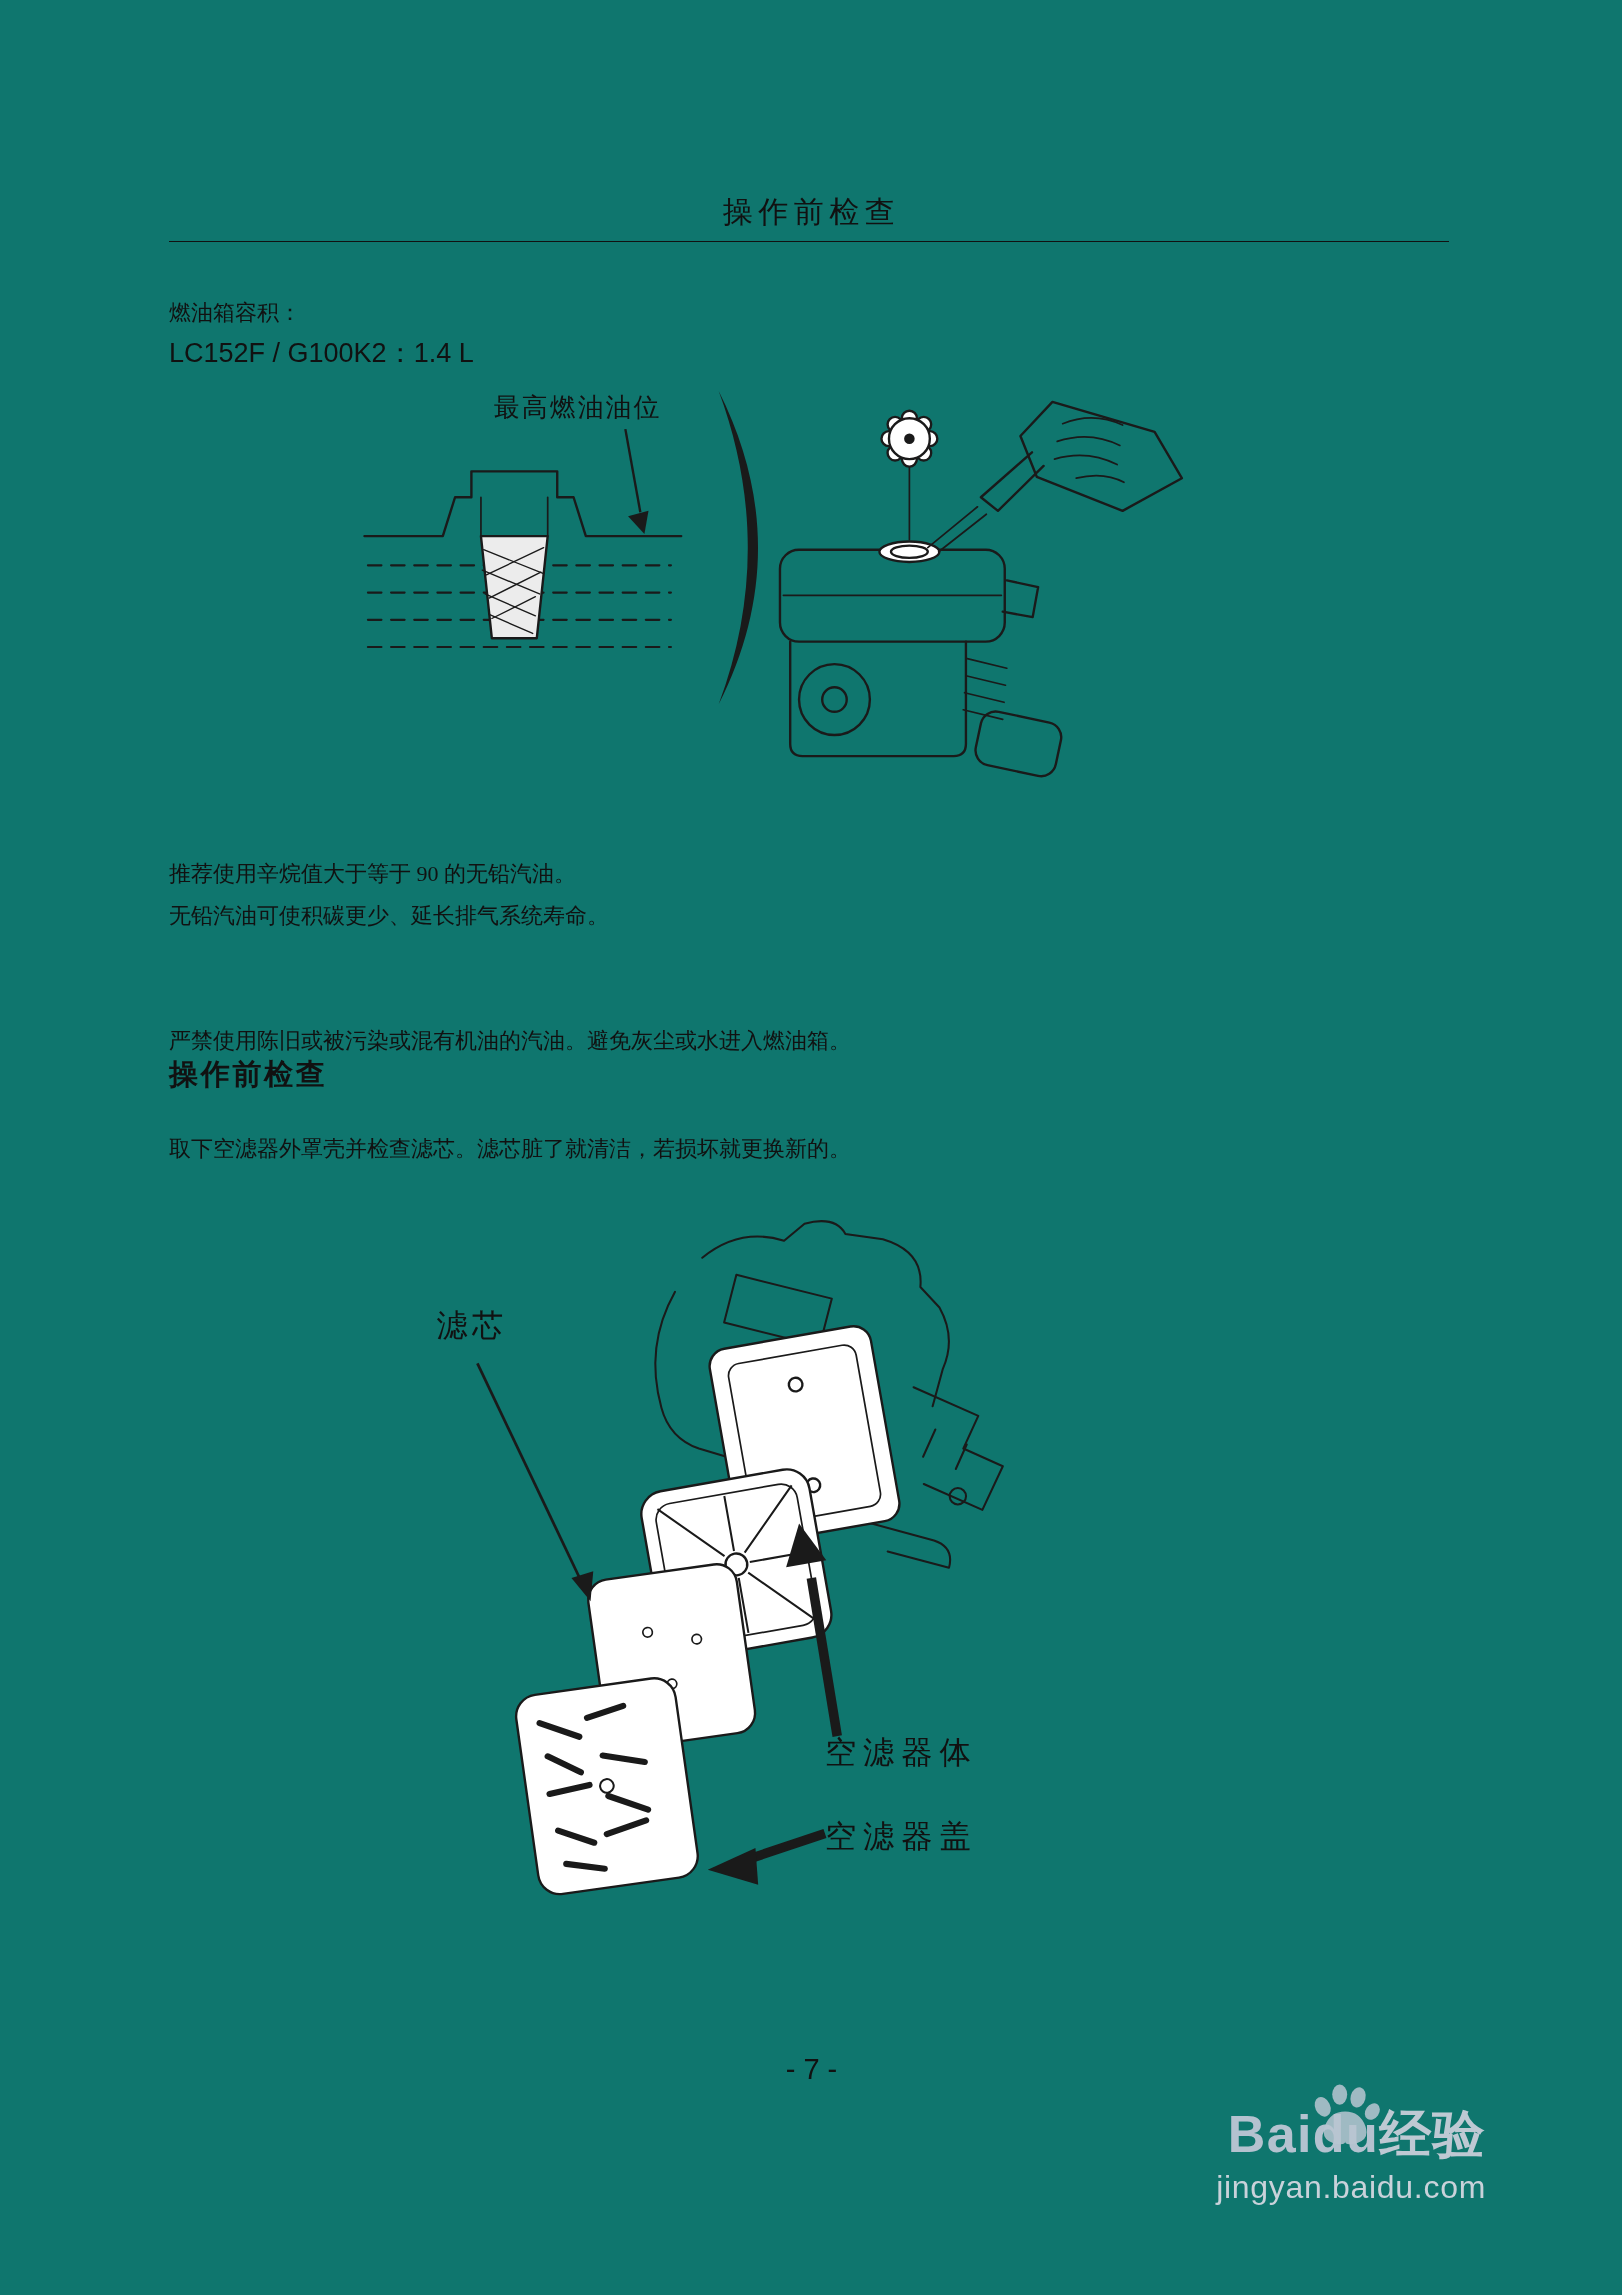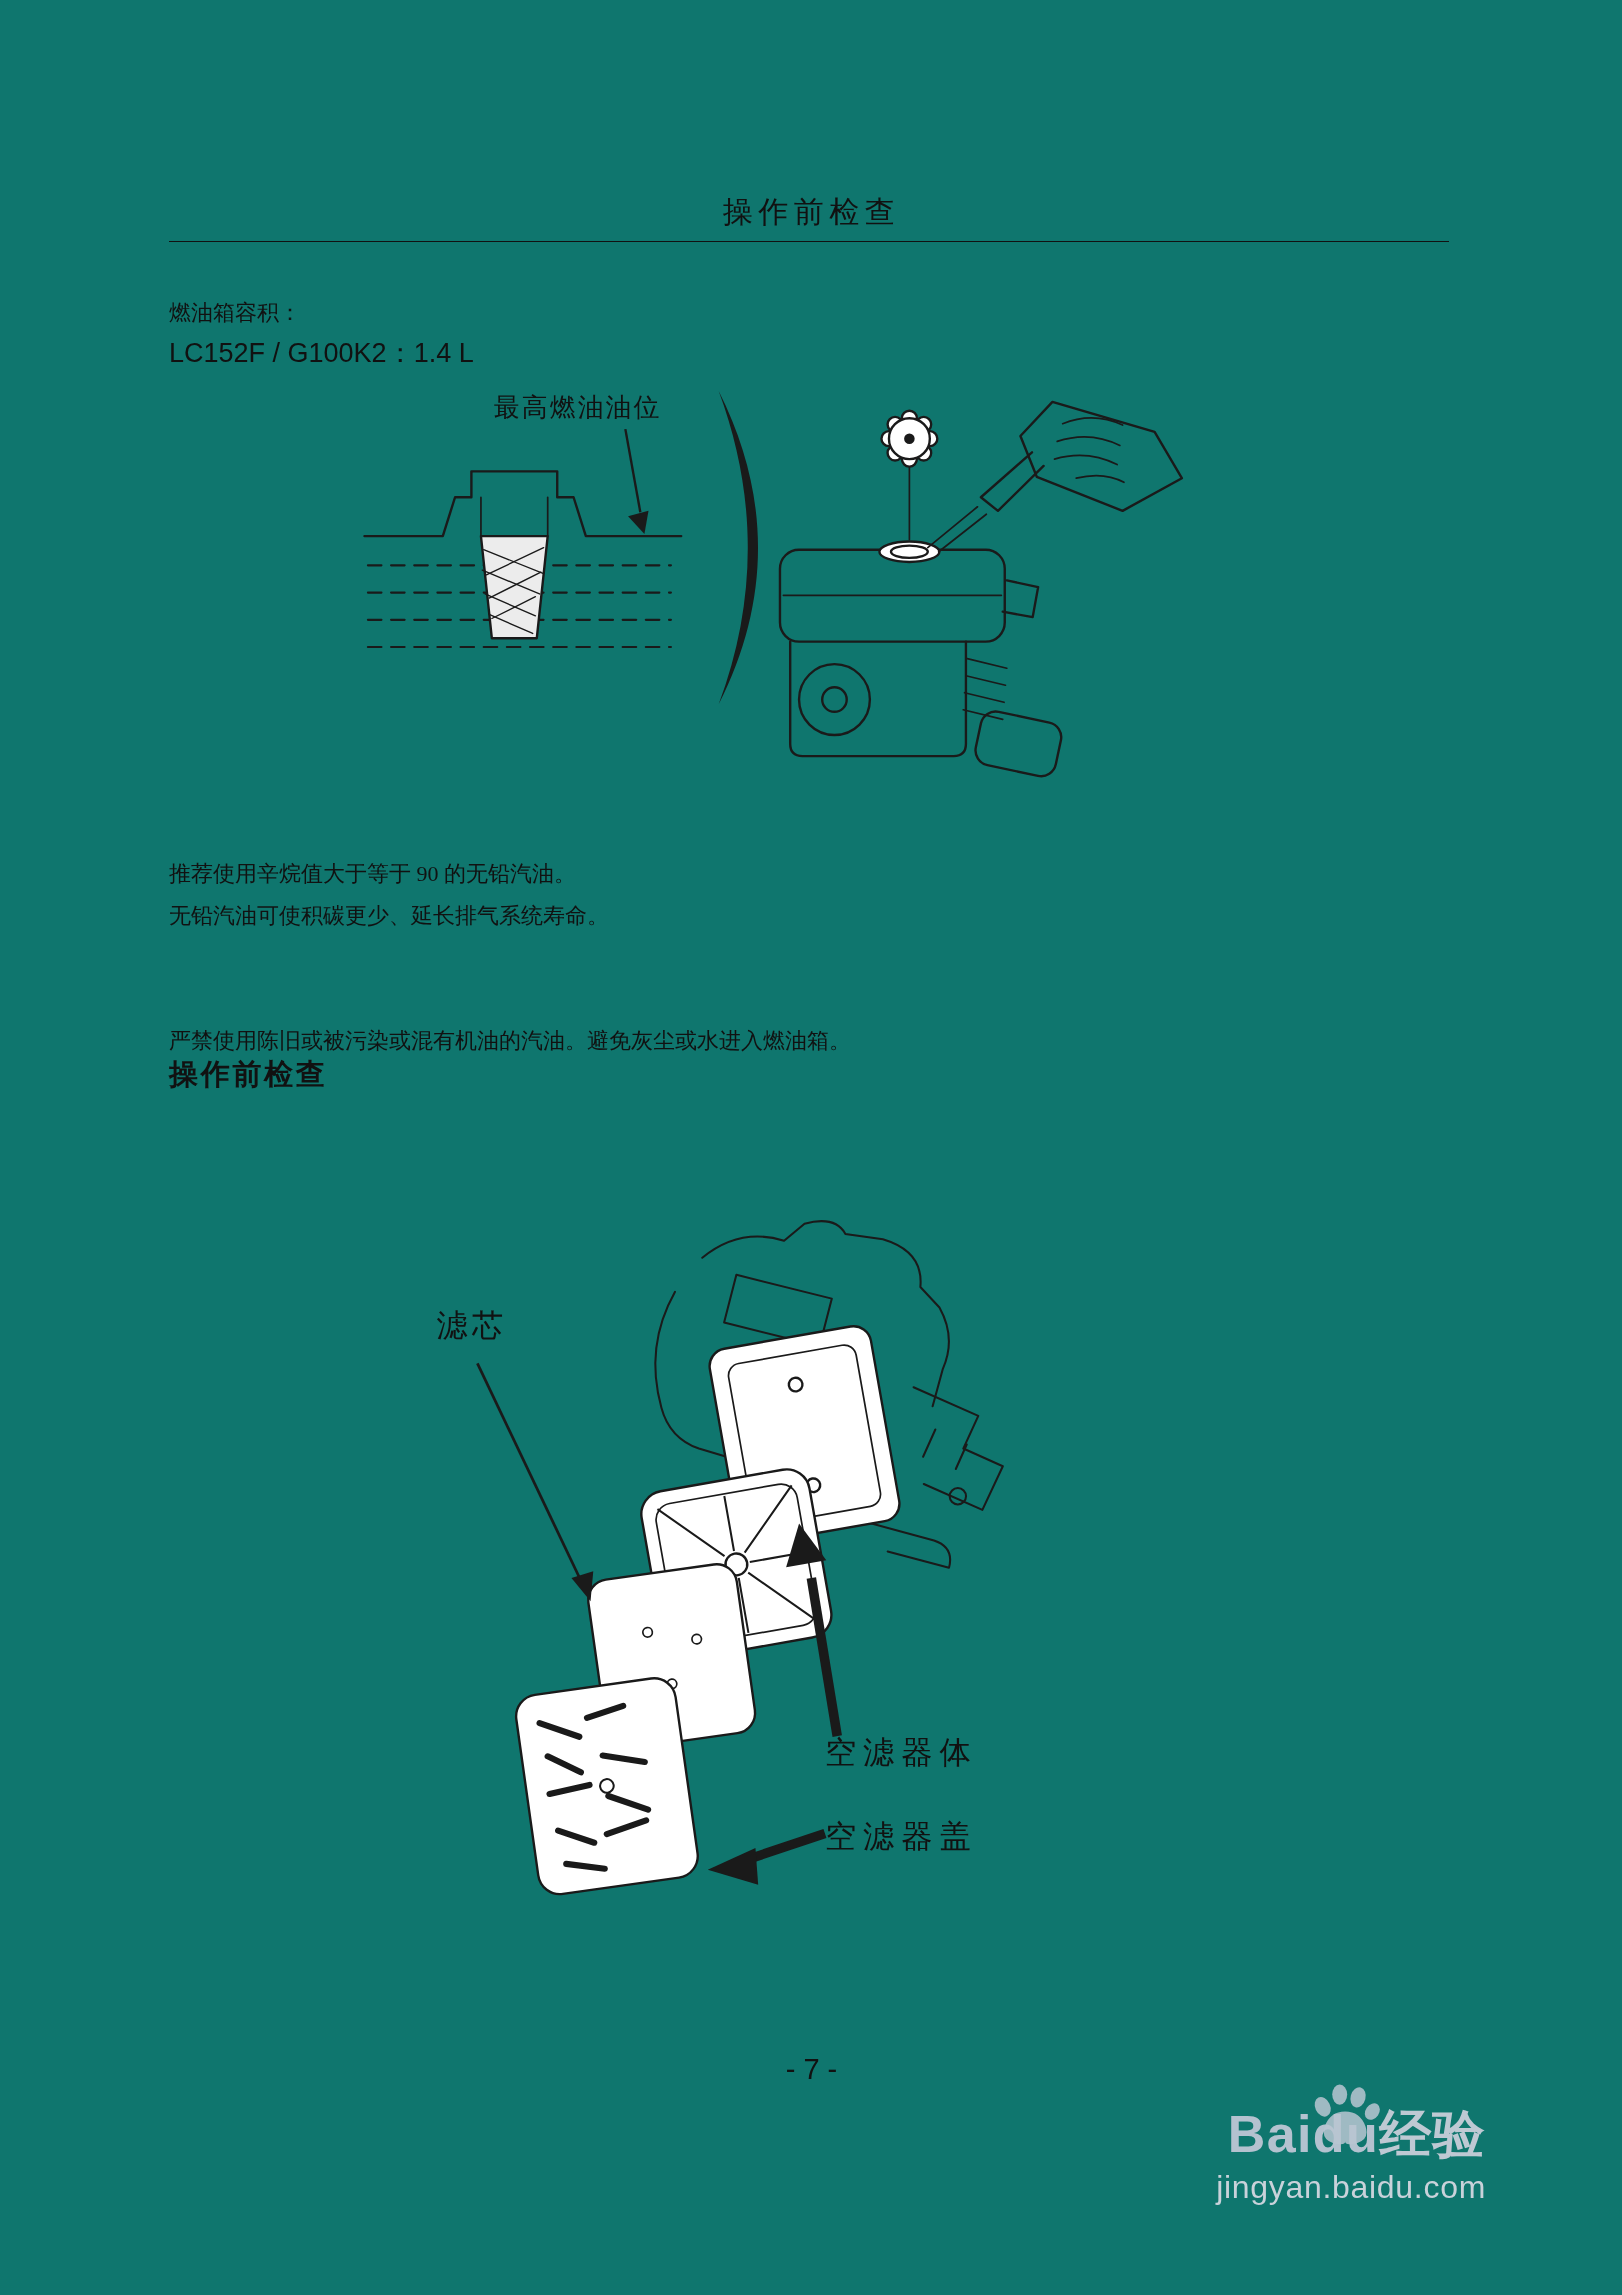--- a/index.html
+++ b/index.html
@@ -128,20 +128,21 @@
 
   <div class="abs body-text para1">
     <div>推荐使用辛烷值大于等于 90 的无铅汽油。</div>
     <div>无铅汽油可使积碳更少、延长排气系统寿命。</div>
   </div>
 
   <div class="abs body-text para2">严禁使用陈旧或被污染或混有机油的汽油。避免灰尘或水进入燃油箱。</div>
 
   <h2 class="abs section-heading">操作前检查</h2>
 
+  <div class="abs body-text section-para">取下空滤器外罩壳并检查滤芯。滤芯脏了就清洁，若损坏就更换新的。</div>
 
   <svg class="abs air-svg" width="736" height="702" viewBox="0 0 1080 1030">
 
     <g stroke="#1a1a1a" stroke-width="3" fill="none" stroke-linecap="round" stroke-linejoin="round">
       <path d="M470 70 q55 -45 120 -25 l30 -25 q45 -12 60 15 l55 8 q60 18 55 70 l28 30 q25 45 5 90 l-15 55"></path>
       <path d="M430 120 q-45 80 -20 170 q12 45 55 60 l60 18"></path>
       <path d="M520 95 l140 35 -18 70 -140 -35 z"></path>
       <circle cx="585" cy="250" r="14"></circle>
       <path d="M780 260 l95 42 -22 48 58 26 -30 64 -86 -38"></path>
       <path d="M812 322 l-18 40 M858 344 l-16 36"></path>

